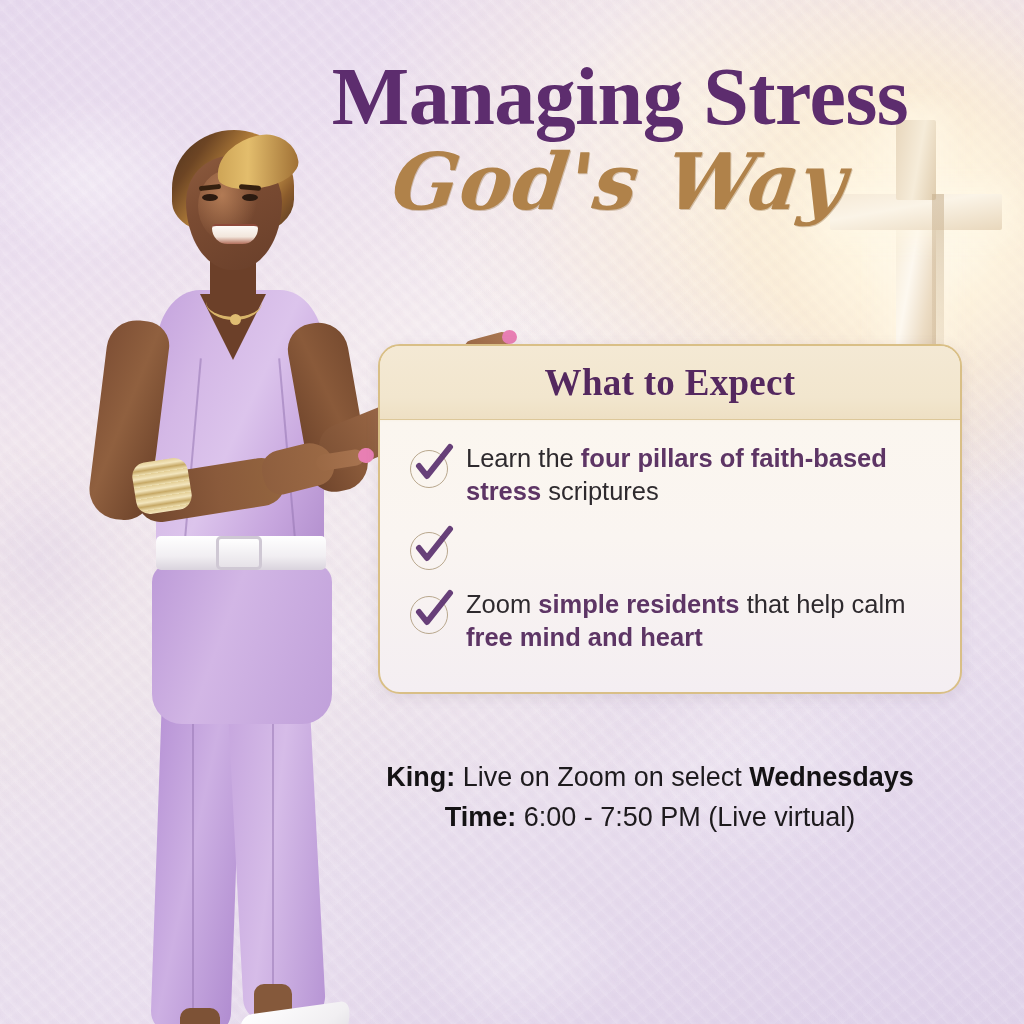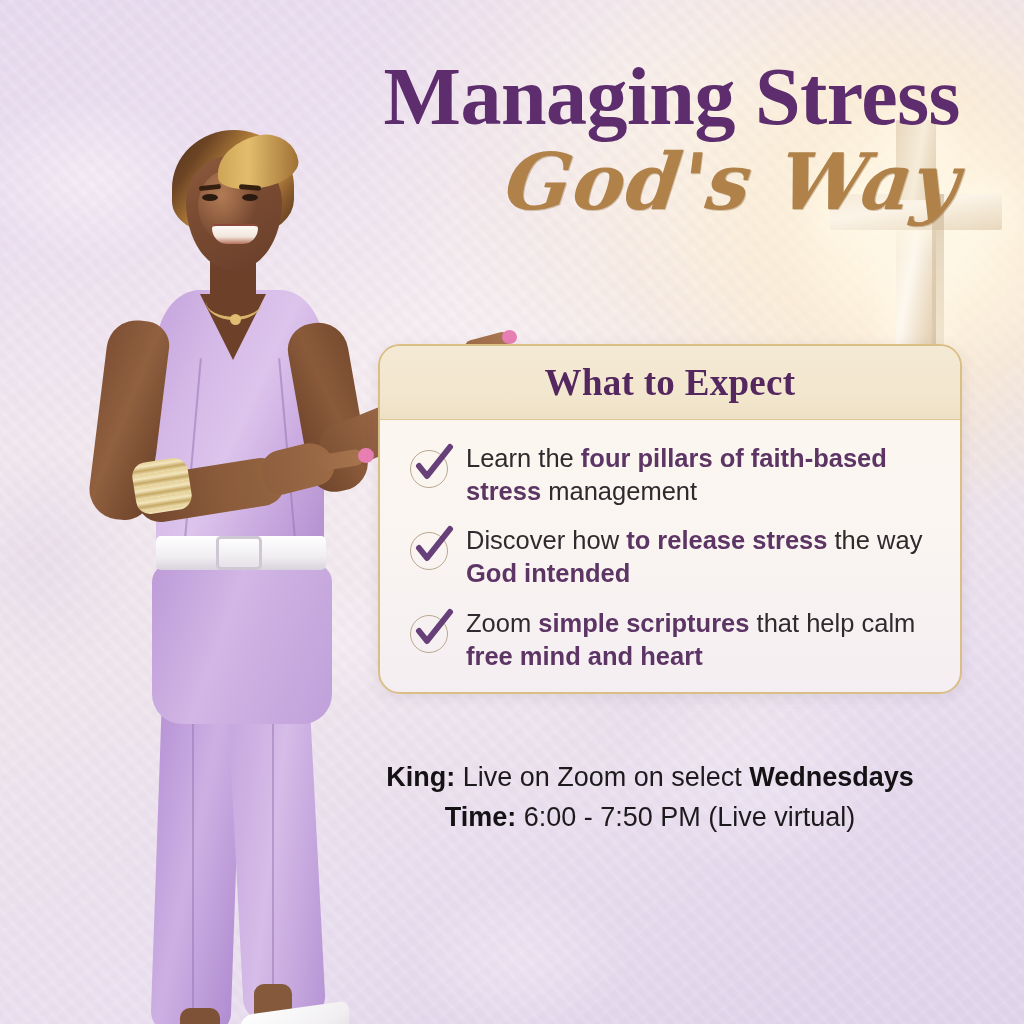--- a/index.html
+++ b/index.html
@@ -64,21 +64,21 @@
   #cross-v-top {
     left:96px; top:0px; width:40px; height:80px;
     background:linear-gradient(100deg,#e8d7bd,#f6ecd9 55%,#e0cdaf);
   }
   #cross-shade {
     position:absolute; left:132px; top:74px; width:12px; height:170px;
     background:linear-gradient(180deg, rgba(197,173,139,.55), rgba(197,173,139,.15));
   }
 
   
-  #title-block { position:absolute; left:280px; top:56px; width:680px; text-align:right; }
+  #title-block { position:absolute; left:280px; top:56px; width:680px; text-align:center; }
   #title-main {
     font-family:"Liberation Serif", serif;
     font-size:82px; font-weight:700; color:#5d2d6e;
     letter-spacing:-0.5px; line-height:1.0;
     white-space:nowrap;
   }
   #title-script {
     margin-top:-2px;
     font-family:"DejaVu Serif", serif;
     font-style:italic; font-weight:700;
@@ -360,39 +360,38 @@
       <div id="card-title">What to Expect</div>
     </div>
     <div id="card-body">
       <div class="bullet">
         <div class="check-wrap">
           <div class="check-circle"></div>
           <svg class="check-tick" width="48" height="48" viewBox="0 0 48 48">
             <path d="M11 24 L19 34 L42 5" stroke="#5b3270" stroke-width="6" fill="none" stroke-linecap="round" stroke-linejoin="round" opacity="0.93"></path>
           </svg>
         </div>
-        <div class="btext"><span>Learn the </span><b>four pillars of faith-based stress </b><span>management</span></div>
+        <div class="btext"><span>Learn the </span><b>four pillars of faith-based stress </b><span>scriptures</span></div>
       </div>
       <div class="bullet">
         <div class="check-wrap">
           <div class="check-circle"></div>
           <svg class="check-tick" width="48" height="48" viewBox="0 0 48 48">
             <path d="M11 24 L19 34 L42 5" stroke="#5b3270" stroke-width="6" fill="none" stroke-linecap="round" stroke-linejoin="round" opacity="0.93"></path>
           </svg>
         </div>
-        <div class="btext"><span>Discover how </span><b>to release stress </b><span>the way </span><b>God intended</b></div>
       </div>
       <div class="bullet">
         <div class="check-wrap">
           <div class="check-circle"></div>
           <svg class="check-tick" width="48" height="48" viewBox="0 0 48 48">
             <path d="M11 24 L19 34 L42 5" stroke="#5b3270" stroke-width="6" fill="none" stroke-linecap="round" stroke-linejoin="round" opacity="0.93"></path>
           </svg>
         </div>
-        <div class="btext"><span>Zoom </span><b>simple scriptures </b><span>that help calm </span><b>free mind and heart</b></div>
+        <div class="btext"><span>Zoom </span><b>simple residents </b><span>that help calm </span><b>free mind and heart</b></div>
       </div>
     </div>
   </div>
 
   <div id="details">
     <div class="dline">
       <b>King:</b><span> Live on Zoom on select </span><b>Wednesdays</b>
     </div>
     <div class="dline">
       <b>Time:</b><span> 6:00 - 7:50 PM (Live virtual)</span>

